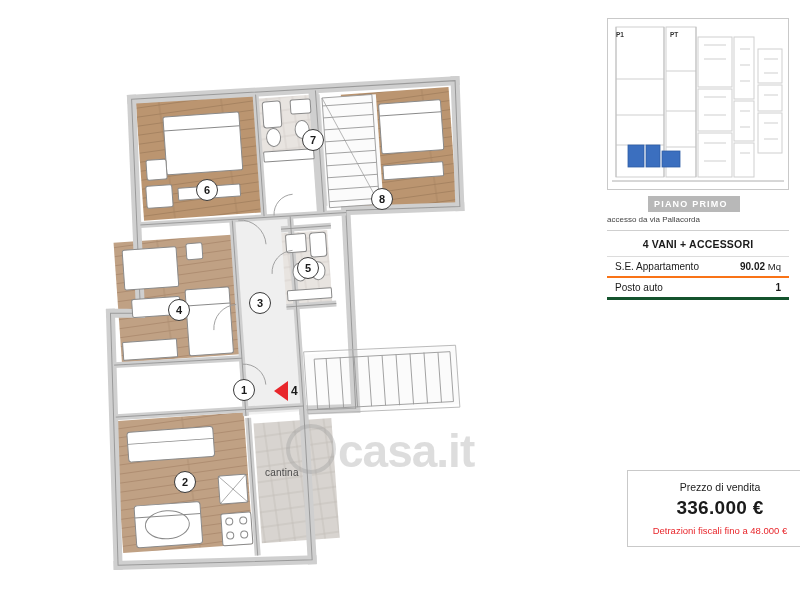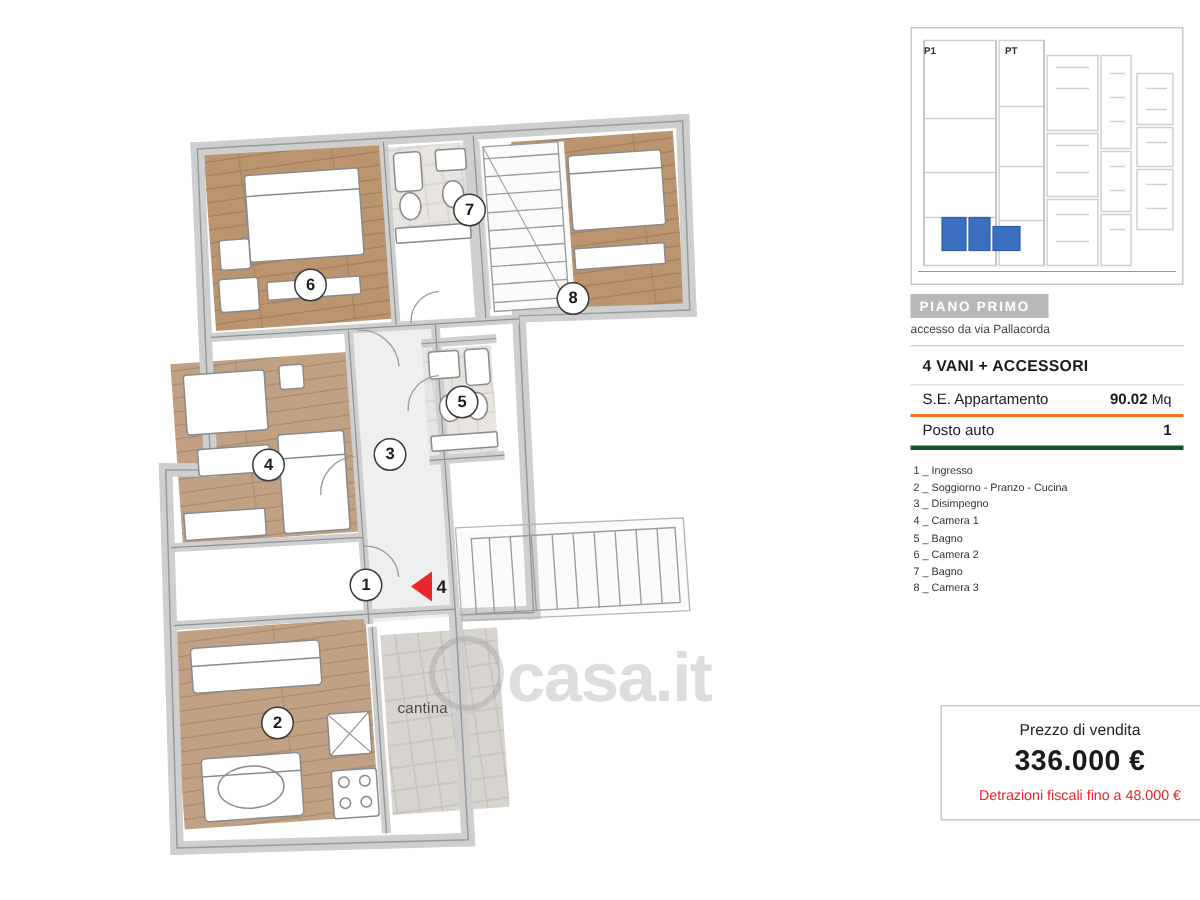--- a/index.html
+++ b/index.html
@@ -108,29 +108,30 @@
   #floor-band {
     margin-top: 6px;
     background: #b8b8b8;
     color: #ffffff;
     font-size: 9px;
     font-weight: bold;
     letter-spacing: 1.2px;
     padding: 3px 6px;
     width: 92px;
     box-sizing: border-box;
+    margin-left: 41px;
   }
   #access-note {
     font-size: 8px;
     color: #444;
     margin-top: 3px;
     margin-bottom: 6px;
   }
 
-  #spec-box { border-top: 1px solid #cfcfcf; }
+  #spec-box { border-top: 1px solid #cfcfcf; text-align: center; }
   #spec-title {
     font-size: 10.5px;
     font-weight: bold;
     padding: 7px 8px 6px 8px;
     border-bottom: 1px solid #dcdcdc;
     letter-spacing: .2px;
   }
   .spec-row {
     display: flex;
     justify-content: space-between;
@@ -408,29 +409,19 @@
       <span class="val"><span>90.02</span> <span class="unit">Mq</span></span>
     </div>
 
 
     <div class="spec-row">
       <span>Posto auto</span>
       <span class="val"><span>1</span><span class="unit"></span></span>
     </div>
   </div>
 
-  <div id="legend">
-    <div>1 _ Ingresso</div>
-    <div>2 _ Soggiorno - Pranzo - Cucina</div>
-    <div>3 _ Disimpegno</div>
-    <div>4 _ Camera 1</div>
-    <div>5 _ Bagno</div>
-    <div>6 _ Camera 2</div>
-    <div>7 _ Bagno</div>
-    <div>8 _ Camera 3</div>
-  </div>
 </div>
 
 <div id="price-box">
   <div id="price-label">Prezzo di vendita</div>
   <div id="price-value">336.000 €</div>
   <div id="price-note">Detrazioni fiscali fino a 48.000 €</div>
 </div>
 
 </body></html>

